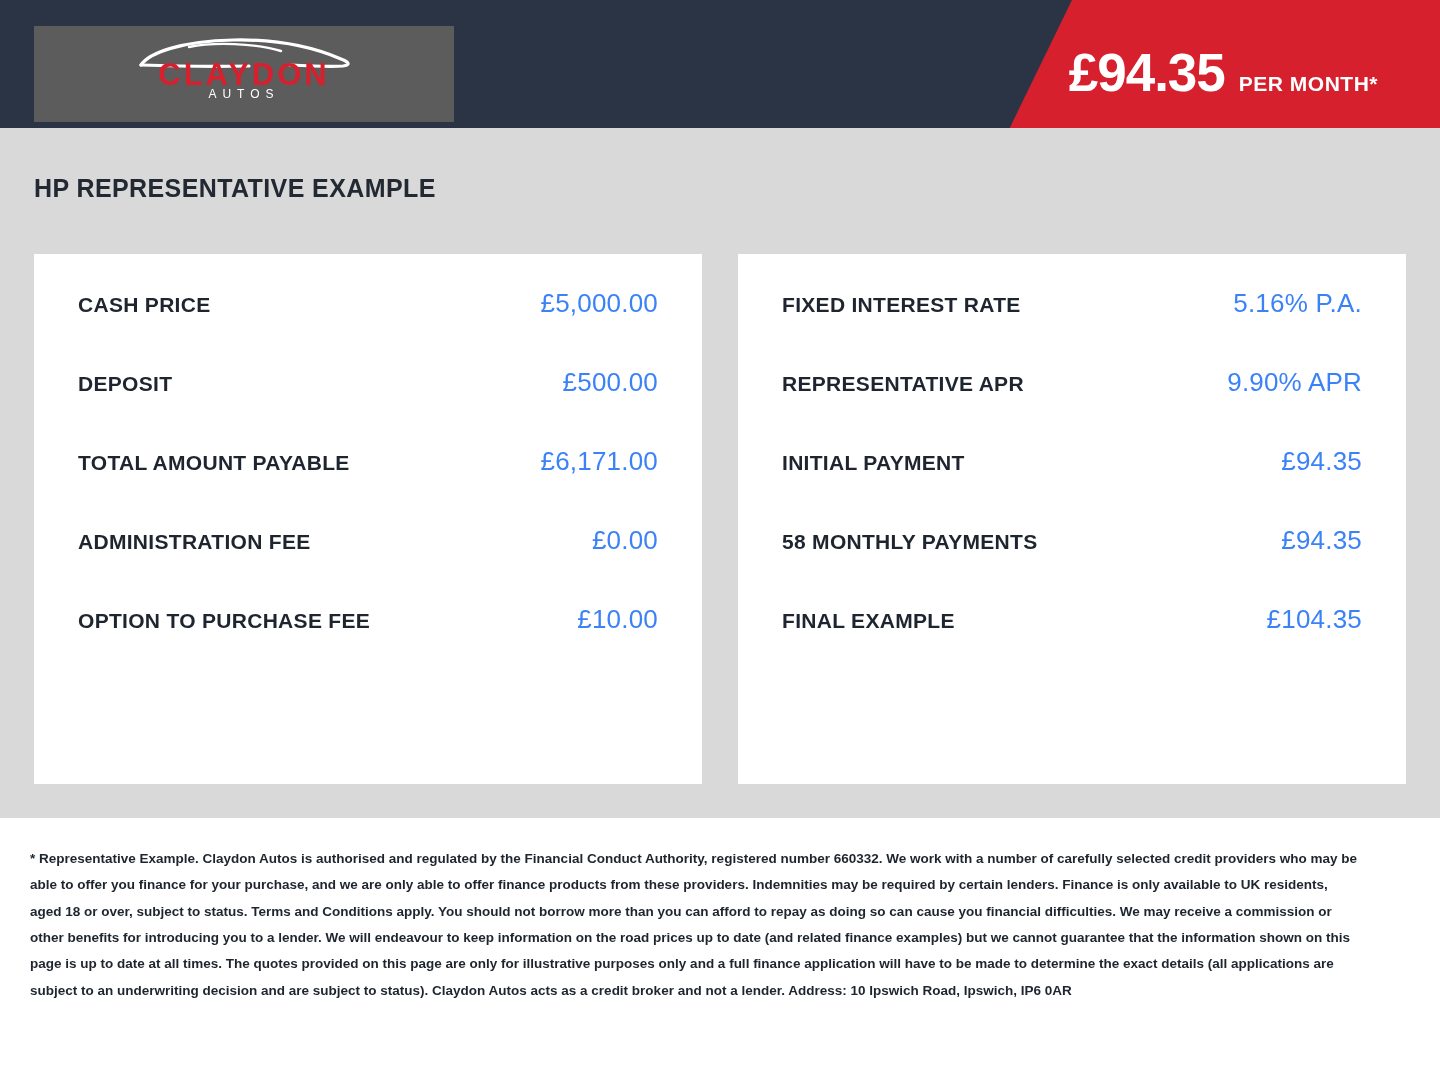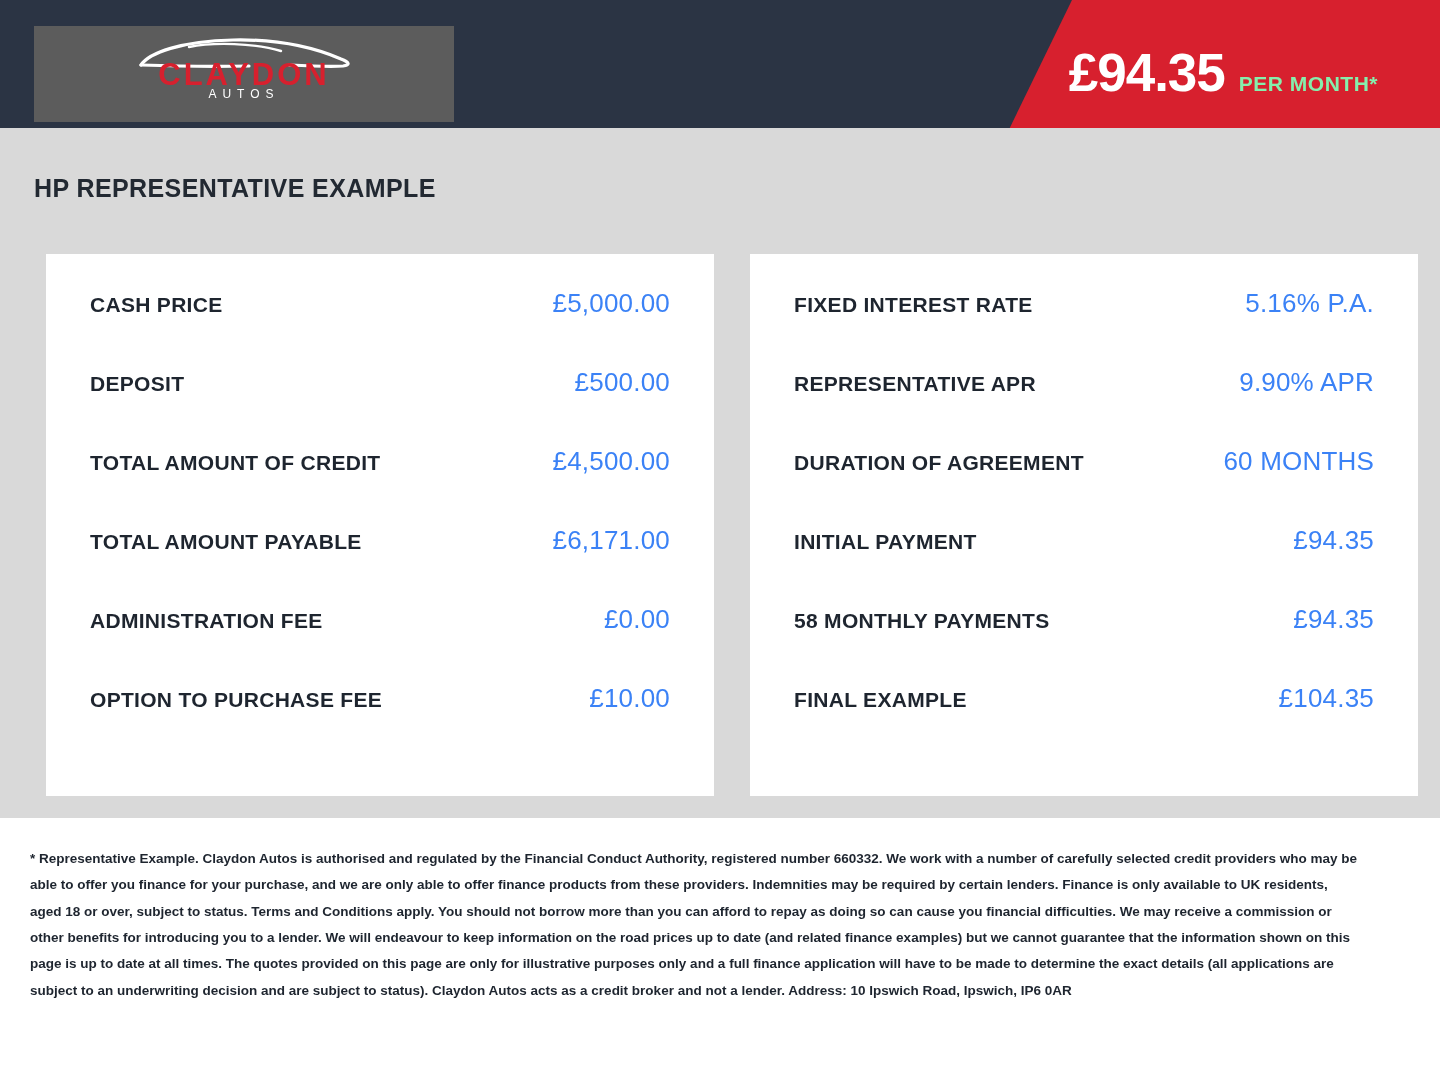--- a/index.html
+++ b/index.html
@@ -89,21 +89,21 @@
     gap: 14px;
   }
   .price-main {
     color: #ffffff;
     font-size: 53px;
     font-weight: 700;
     letter-spacing: -1px;
     line-height: 1;
   }
   .price-suffix {
-    color: #86efac;
+    color: #ffffff;
     font-size: 21px;
     font-weight: 700;
     letter-spacing: 0.5px;
   }
 
   
   .body-area {
     position: relative;
     width: 1440px;
     height: 690px;
@@ -114,21 +114,21 @@
     position: absolute;
     left: 34px;
     top: 46px;
     font-size: 25px;
     font-weight: 700;
     color: #222932;
     letter-spacing: 0.4px;
   }
   .cards {
     position: absolute;
-    left: 46px;
+    left: 34px;
     top: 126px;
     width: 1372px;
     display: flex;
     gap: 36px;
   }
   .card {
     background: #ffffff;
     width: 668px;
     padding: 34px 44px 34px 44px;
     min-height: 530px;
@@ -204,24 +204,20 @@
       <div class="card">
         <div class="row">
           <span class="row-label">CASH PRICE</span>
           <span class="row-value">£5,000.00</span>
         </div>
         <div class="row">
           <span class="row-label">DEPOSIT</span>
           <span class="row-value">£500.00</span>
         </div>
         <div class="row">
-          <span class="row-label">TOTAL AMOUNT OF CREDIT</span>
-          <span class="row-value">£4,500.00</span>
-        </div>
-        <div class="row">
           <span class="row-label">TOTAL AMOUNT PAYABLE</span>
           <span class="row-value">£6,171.00</span>
         </div>
         <div class="row">
           <span class="row-label">ADMINISTRATION FEE</span>
           <span class="row-value">£0.00</span>
         </div>
         <div class="row">
           <span class="row-label">OPTION TO PURCHASE FEE</span>
           <span class="row-value">£10.00</span>
@@ -229,24 +225,20 @@
       </div>
 
       <div class="card">
         <div class="row">
           <span class="row-label">FIXED INTEREST RATE</span>
           <span class="row-value">5.16% P.A.</span>
         </div>
         <div class="row">
           <span class="row-label">REPRESENTATIVE APR</span>
           <span class="row-value">9.90% APR</span>
-        </div>
-        <div class="row">
-          <span class="row-label">DURATION OF AGREEMENT</span>
-          <span class="row-value">60 MONTHS</span>
         </div>
         <div class="row">
           <span class="row-label">INITIAL PAYMENT</span>
           <span class="row-value">£94.35</span>
         </div>
         <div class="row">
           <span class="row-label">58 MONTHLY PAYMENTS</span>
           <span class="row-value">£94.35</span>
         </div>
         <div class="row">

